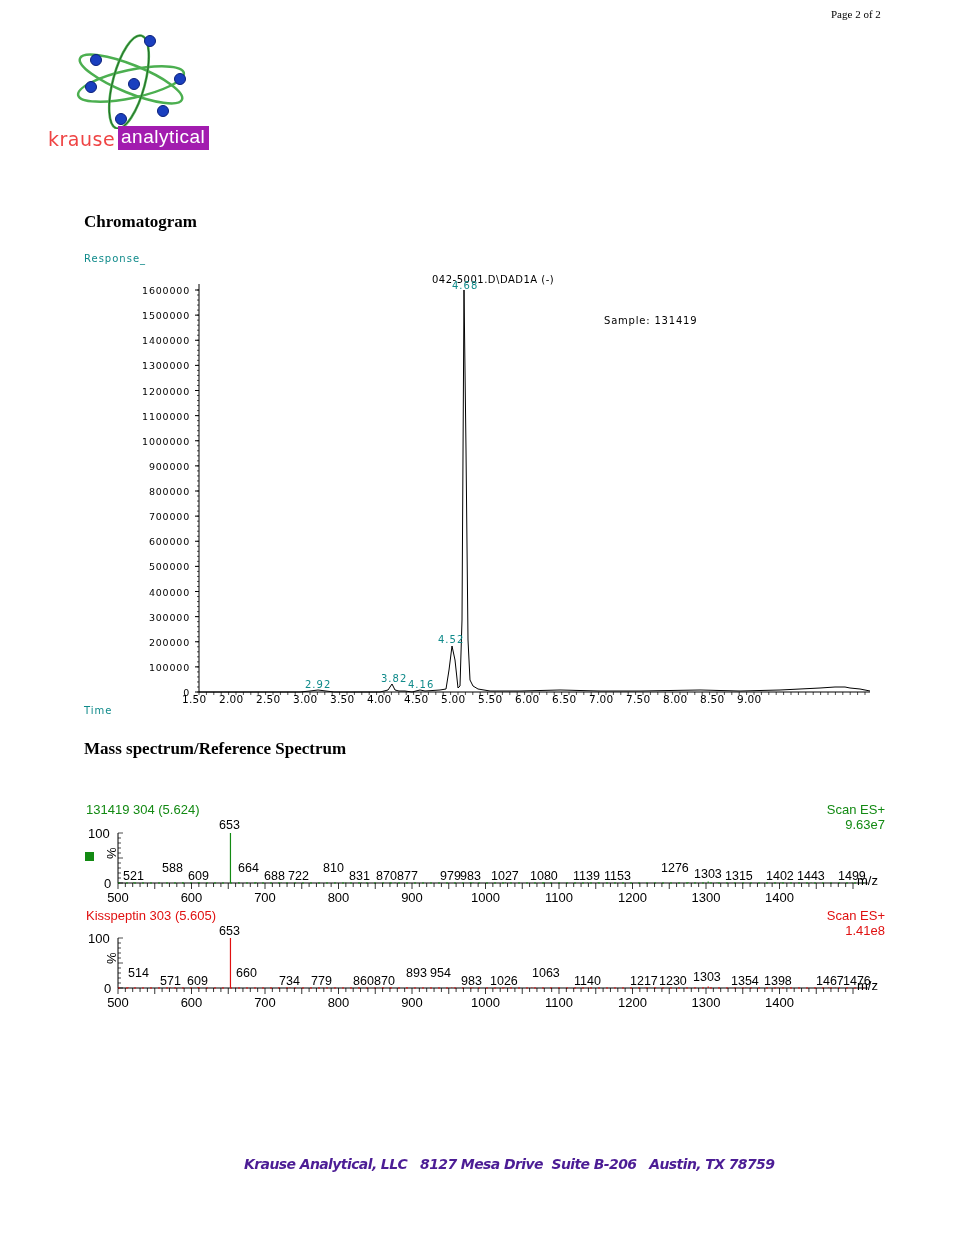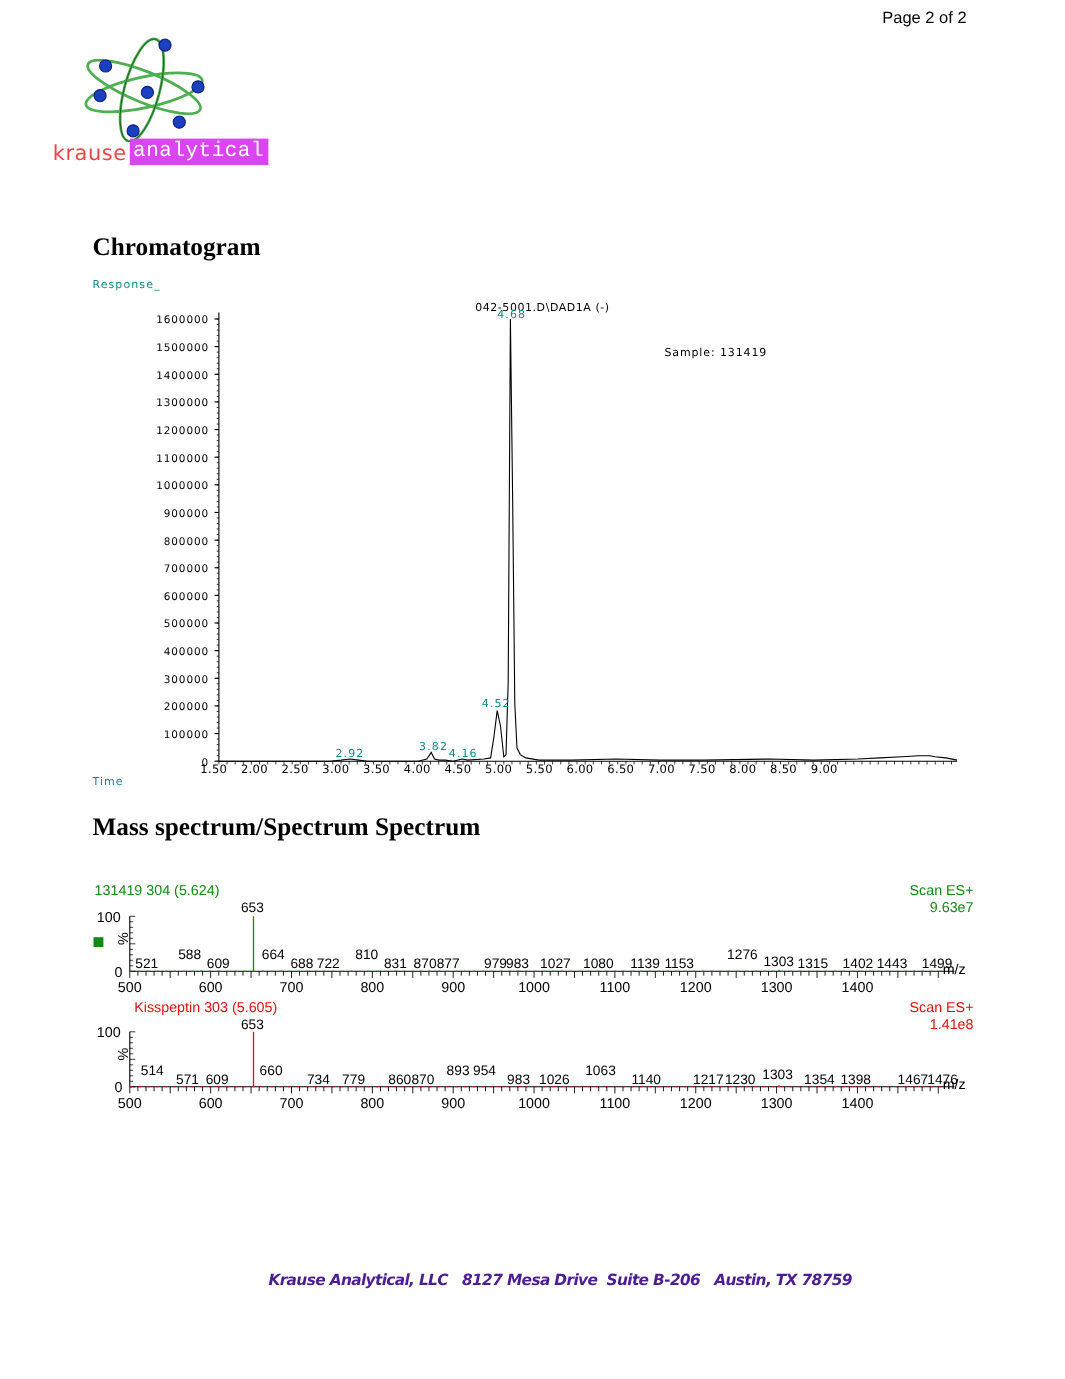--- a/index.html
+++ b/index.html
@@ -1,22 +1,22 @@
 <!DOCTYPE html>
 <html><head>
 <meta charset="utf-8">
 <style>
   html, body { margin:0; padding:0; background:#fff; }
   body { width:968px; height:1254px; position:relative; overflow:hidden; font-family:"Liberation Serif", serif; color:#000; }
   .abs { position:absolute; }
-  .page-num { left:802px; top:8px; font-size:15px; font-family:Liberation Sans, sans-serif; }
+  .page-num { left:831px; top:8px; font-size:11px; font-family:Liberation Serif, serif; }
   .logo { left:46px; top:24px; width:180px; height:135px; }
   .logo-word1 { position:absolute; left:2px; top:104px; font-family:"DejaVu Sans", sans-serif; font-size:19px; color:#ef4444; letter-spacing:0.5px; }
-  .logo-word2 { position:absolute; left:72px; top:102px; background:#d946ef; color:#fff; font-family:Liberation Mono, monospace; font-size:19px; padding:0 4px 2px 3px; letter-spacing:0.5px; }
-  .h2 { font-family:"Liberation Serif", serif; font-weight:bold; font-size:23px; }
+  .logo-word2 { position:absolute; left:72px; top:102px; background:#a21caf; color:#fff; font-family:Liberation Sans, sans-serif; font-size:19px; padding:0 4px 2px 3px; letter-spacing:0.5px; }
+  .h2 { font-family:"Liberation Serif", serif; font-weight:bold; font-size:17px; }
   .chrom-svg { left:0; top:0; }
   .ms-title-green { color:#138a13; font-family:"Liberation Sans", sans-serif; font-size:13px;text-align:right; }
   .ms-title-red { color:#e01010; font-family:"Liberation Sans", sans-serif; font-size:13px; }
   .footer { left:244px; top:1156px; font-family:"DejaVu Sans", sans-serif; font-style:italic; font-weight:bold; font-size:14px; color:#4c1d95; letter-spacing:-0.6px; white-space:pre; }
 </style>
 </head>
 <body>
 
 <div class="abs page-num">Page 2 of 2</div>
 
@@ -291,29 +291,29 @@
   <polyline fill="none" stroke="#000" stroke-width="1" points="199,692 300,692 310,691 318,690 326,691 334,692 380,692 388,690 392,684 395,690 399,691 405,691 412,692 420,690 425,691 440,690 446,689 449,670 452,646 455,660 458,688 460,686 462,620 464,290 466,450 468,640 470,680 473,686 478,689 490,691 520,691 560,690 600,691 640,691 700,690 740,691 780,690 800,689 820,688 835,687 845,687 850,688 860,689 870,691"></polyline>
   <g id="peak-labels" font-family="DejaVu Sans, sans-serif" font-size="10" fill="#0f8a8a" letter-spacing="1">
       <text x="305" y="688">2.92</text>
       <text x="381" y="682">3.82</text>
       <text x="408" y="688">4.16</text>
       <text x="438" y="643">4.52</text>
       <text x="452" y="289">4.68</text>
     </g>
 </svg>
 
-<div class="abs h2" style="left:84px; top:739px;">Mass spectrum/Spectrum Spectrum</div>
+<div class="abs h2" style="left:84px; top:739px;">Mass spectrum/Reference Spectrum</div>
 
 <div class="abs ms-title-green" style="left:86px; top:802px;">131419 304 (5.624)</div>
 <div class="abs ms-title-green" style="left:800px; top:802px; width:85px; text-align:right; line-height:15px;">
   <div>Scan ES+</div>
   <div>9.63e7</div>
 </div>
 
-<div class="abs ms-title-red" style="left:86px; top:908px;margin-left:36px;">Kisspeptin 303 (5.605)</div>
+<div class="abs ms-title-red" style="left:86px; top:908px;">Kisspeptin 303 (5.605)</div>
 <div class="abs ms-title-red" style="left:800px; top:908px; width:85px; text-align:right; line-height:15px;">
   <div>Scan ES+</div>
   <div>1.41e8</div>
 </div>
 
 <svg class="abs" width="968" height="1254" viewBox="0 0 968 1254" style="left:0;top:0;pointer-events:none;">
   <g id="ms1">
       <line x1="118" y1="833" x2="118" y2="883" stroke="#000"></line>
       <text x="88" y="838" font-family="Liberation Sans, sans-serif" font-size="13">100</text>
       <text x="104" y="888" font-family="Liberation Sans, sans-serif" font-size="13">0</text>

